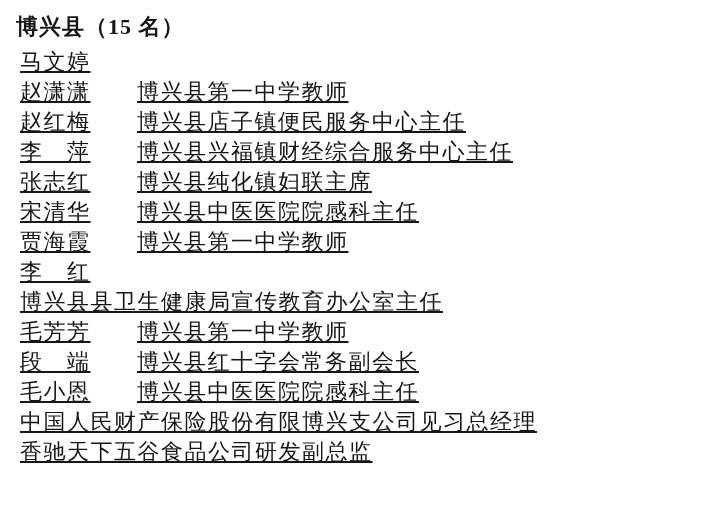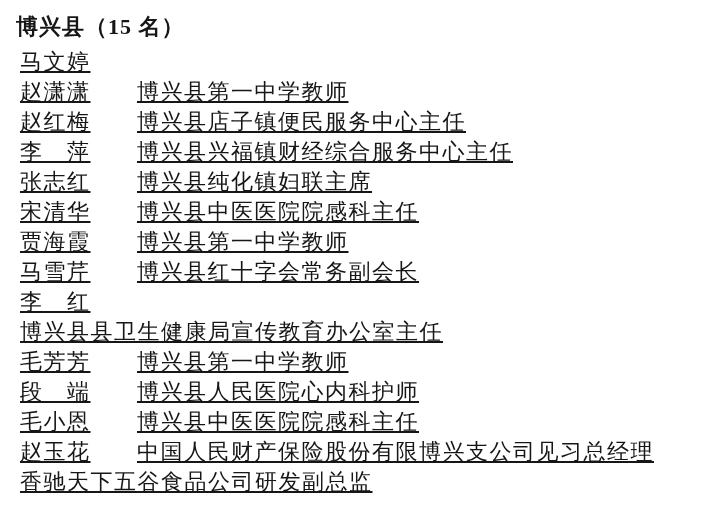--- a/index.html
+++ b/index.html
@@ -78,42 +78,37 @@
     </div>
     <div class="row">
       <span class="person-name">宋清华</span>
       <span class="person-position">博兴县中医医院院感科主任</span>
     </div>
     <div class="row">
       <span class="person-name">贾海霞</span>
       <span class="person-position">博兴县第一中学教师</span>
     </div>
     <div class="row">
-      <span class="person-name">马雪芹</span>
-      <span class="person-position">博兴县红十字会常务副会长</span>
-    </div>
-    <div class="row">
       <span class="person-name">李　红</span>
     </div>
     <div class="row">
       <span class="person-position">博兴县县卫生健康局宣传教育办公室主任</span>
     </div>
     <div class="row">
       <span class="person-name">毛芳芳</span>
       <span class="person-position">博兴县第一中学教师</span>
     </div>
     <div class="row">
       <span class="person-name">段　端</span>
-      <span class="person-position">博兴县人民医院心内科护师</span>
+      <span class="person-position">博兴县红十字会常务副会长</span>
     </div>
     <div class="row">
       <span class="person-name">毛小恩</span>
       <span class="person-position">博兴县中医医院院感科主任</span>
     </div>
     <div class="row">
-      <span class="person-name">赵玉花</span>
       <span class="person-position">中国人民财产保险股份有限博兴支公司见习总经理</span>
     </div>
     <div class="row">
       <span class="person-position">香驰天下五谷食品公司研发副总监</span>
     </div>
   </div>
 </div>
 
 </body></html>

